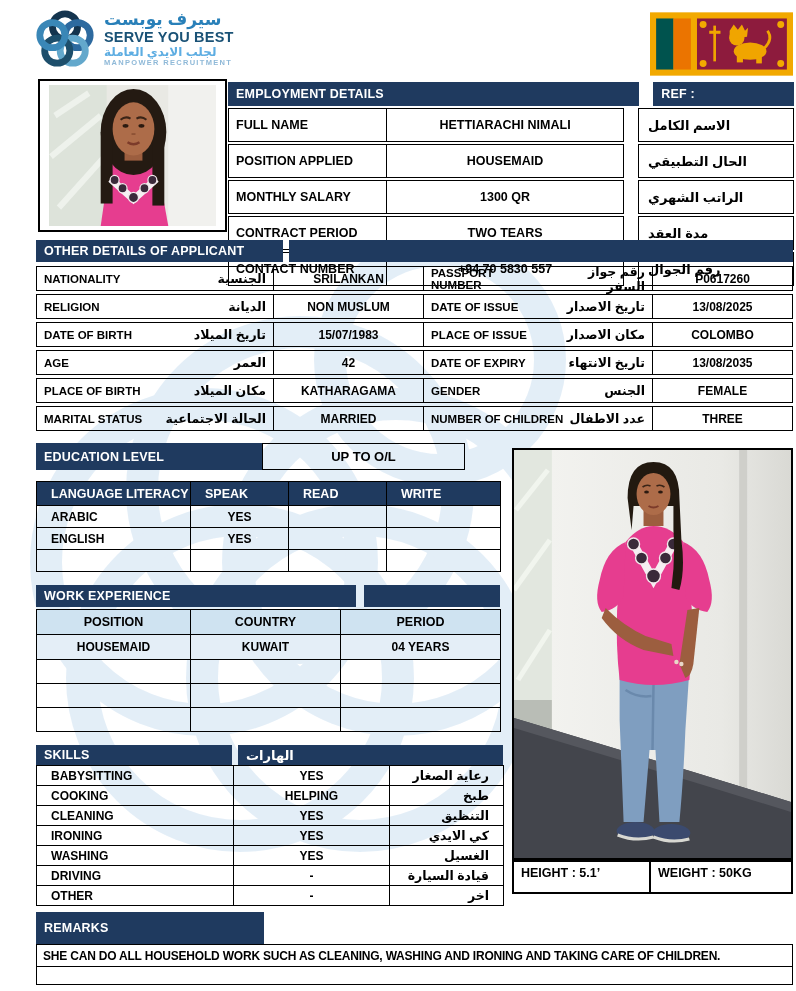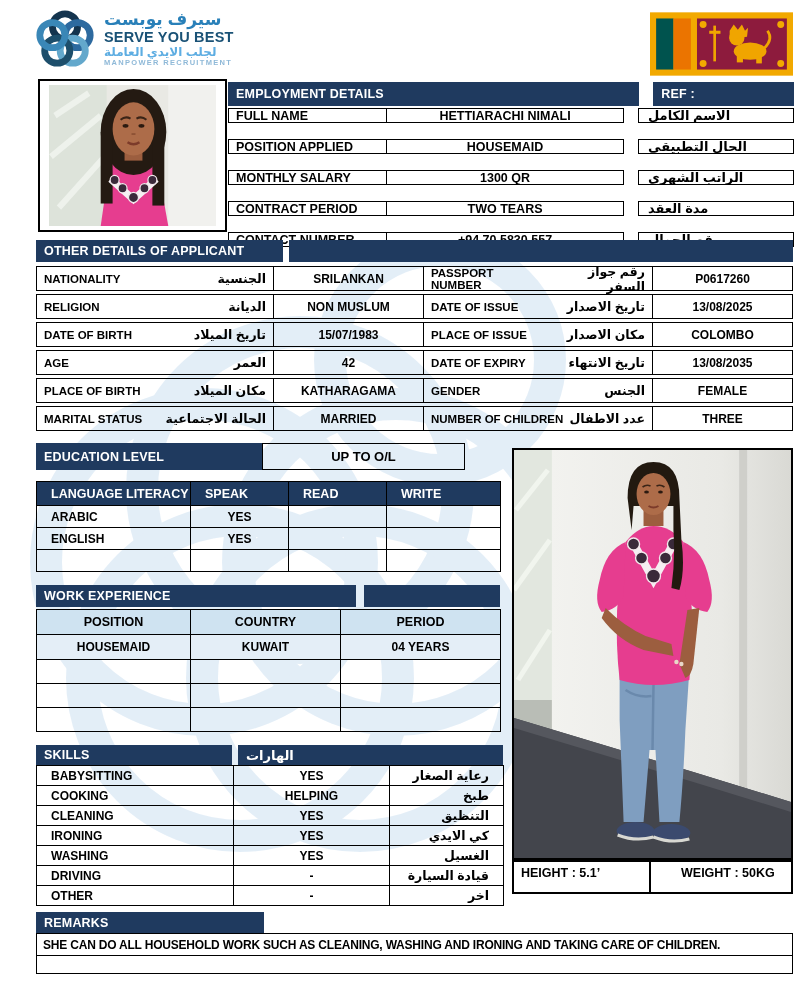--- a/index.html
+++ b/index.html
@@ -29,21 +29,21 @@
   
   #portrait { left:38px; top:79px; width:189px; height:153px; border:2px solid #000;
     box-sizing:border-box; background:#fff; padding:4px 9px; }
   #portrait svg { width:100%; height:100%; display:block; }
 
   
   #employment { left:228px; top:82px; width:566px; }
   .emp-header { display:flex; height:24px; margin-bottom:2px; }
   .emp-header .h-main { width:460px; }
   .emp-header .h-ref { width:156px; margin-left:14px; }
-  .emp-row { display:flex; height:15px; margin-bottom:16px;text-align:right; }
+  .emp-row { display:flex; height:34px; margin-bottom:2px;text-align:right; }
   .emp-main { width:396px; display:flex; border:1.5px solid #000; box-sizing:border-box; }
   .emp-label { width:158px; border-right:1.5px solid #000; box-sizing:border-box;
     font-weight:bold; font-size:12.5px; display:flex; align-items:center; padding-left:7px; }
   .emp-value { flex:1; font-weight:bold; font-size:12.5px;
     display:flex; align-items:center; justify-content:center; }
   .emp-ar { width:156px; margin-left:14px; border:1.5px solid #000; box-sizing:border-box;
     font-weight:bold; font-size:13px; display:flex; align-items:center;
     justify-content:flex-end; padding:0 9px; direction:rtl; }
 
   
@@ -98,28 +98,28 @@
   #skills table { width:467px; }
   #skills td { height:20px; font-weight:bold; }
   #skills td.c { text-align:center; }
   #skills td.ar { text-align:right; font-size:12.5px; direction:rtl; }
 
   
   #photo-box { left:512px; top:448px; width:281px; height:412px; border:2px solid #000;
     box-sizing:border-box; background:#fff; }
   #photo-box svg { width:100%; height:100%; display:block; }
   #hw-row { left:512px; top:860px; width:281px; height:34px; display:flex;
-    border:2px solid #000; box-sizing:border-box; background:#fff;gap:23px; }
+    border:2px solid #000; box-sizing:border-box; background:#fff; }
   #hw-row .cell { font-weight:bold; font-size:12.5px; padding:4px 7px; box-sizing:border-box; }
   #hw-row .c1 { width:137px; border-right:2px solid #000; }
   #hw-row .c2 { flex:1; }
 
   
   #remarks { left:36px; top:912px; width:757px; }
-  #remarks .r-head { width:228px; height:21px; }
+  #remarks .r-head { width:228px; height:32px; }
   #remarks .r-box { border:1.5px solid #000; }
   #remarks .r-text { height:21px; display:flex; align-items:center; padding:0 6px;
     font-size:12px; font-weight:600; letter-spacing:-0.2px; border-bottom:1.5px solid #000; }
   #remarks .r-empty { height:17px; }
 </style>
 </head>
 <body>
 
 <div class="page">
 

